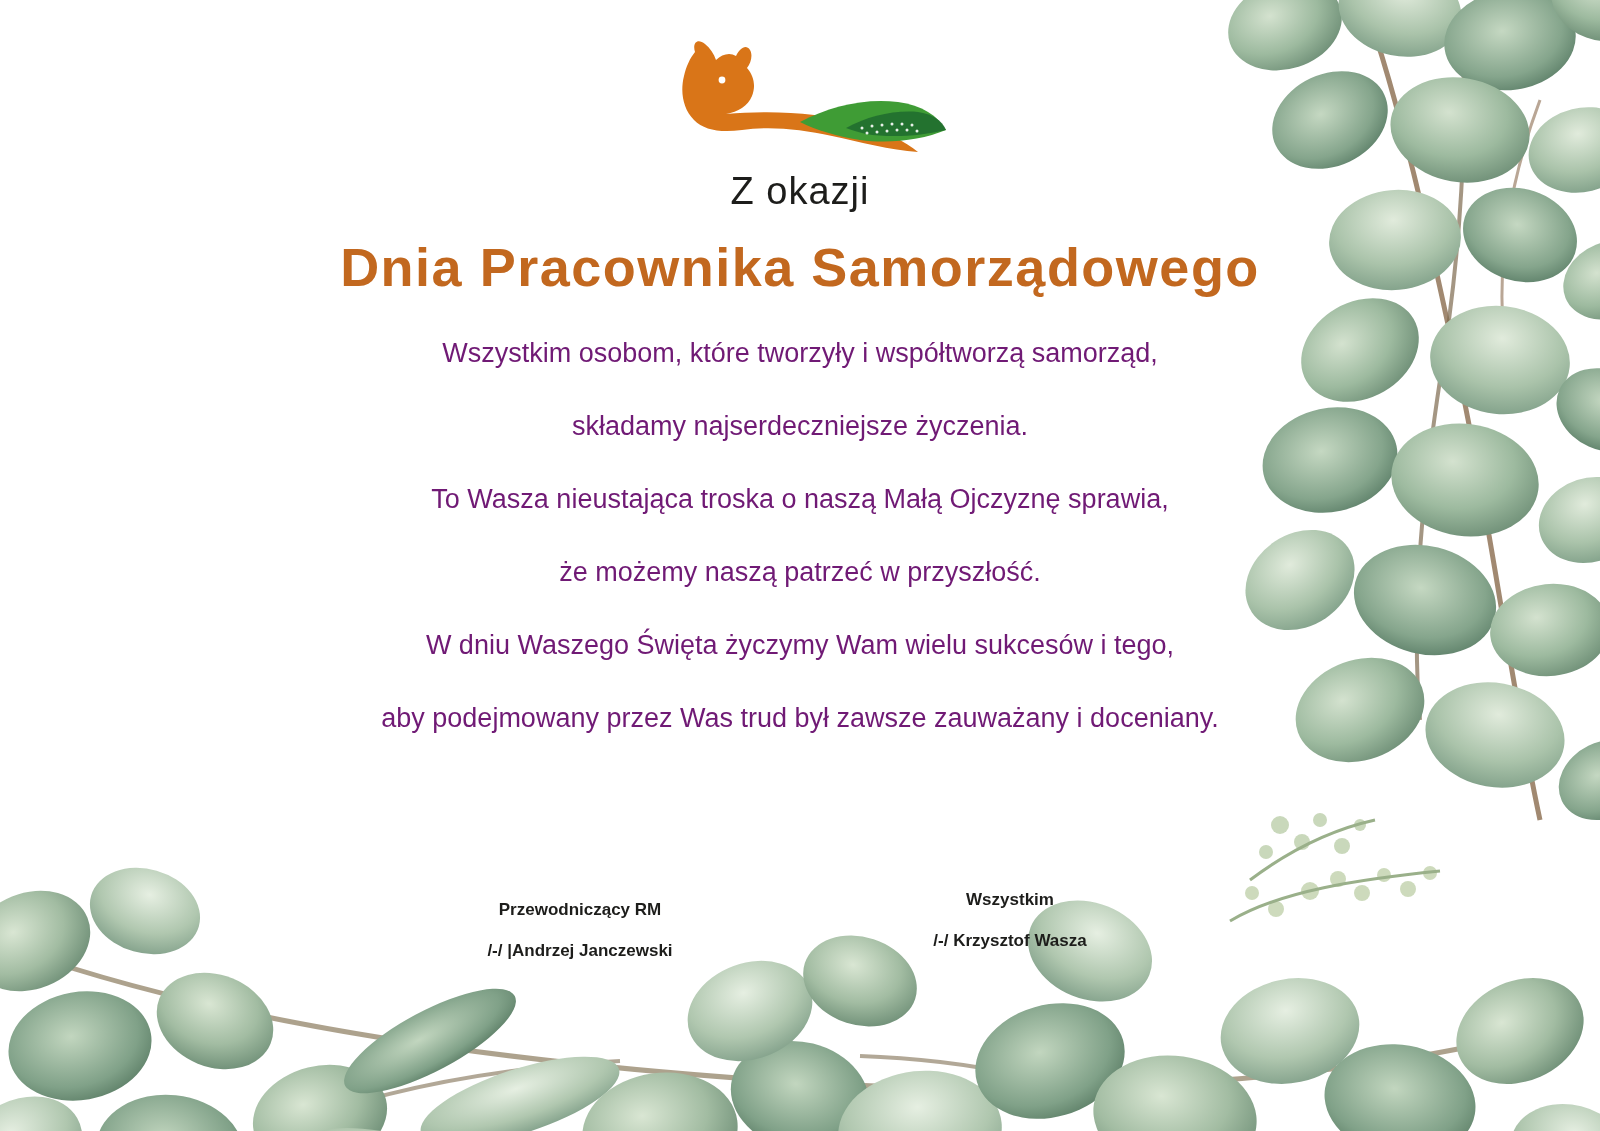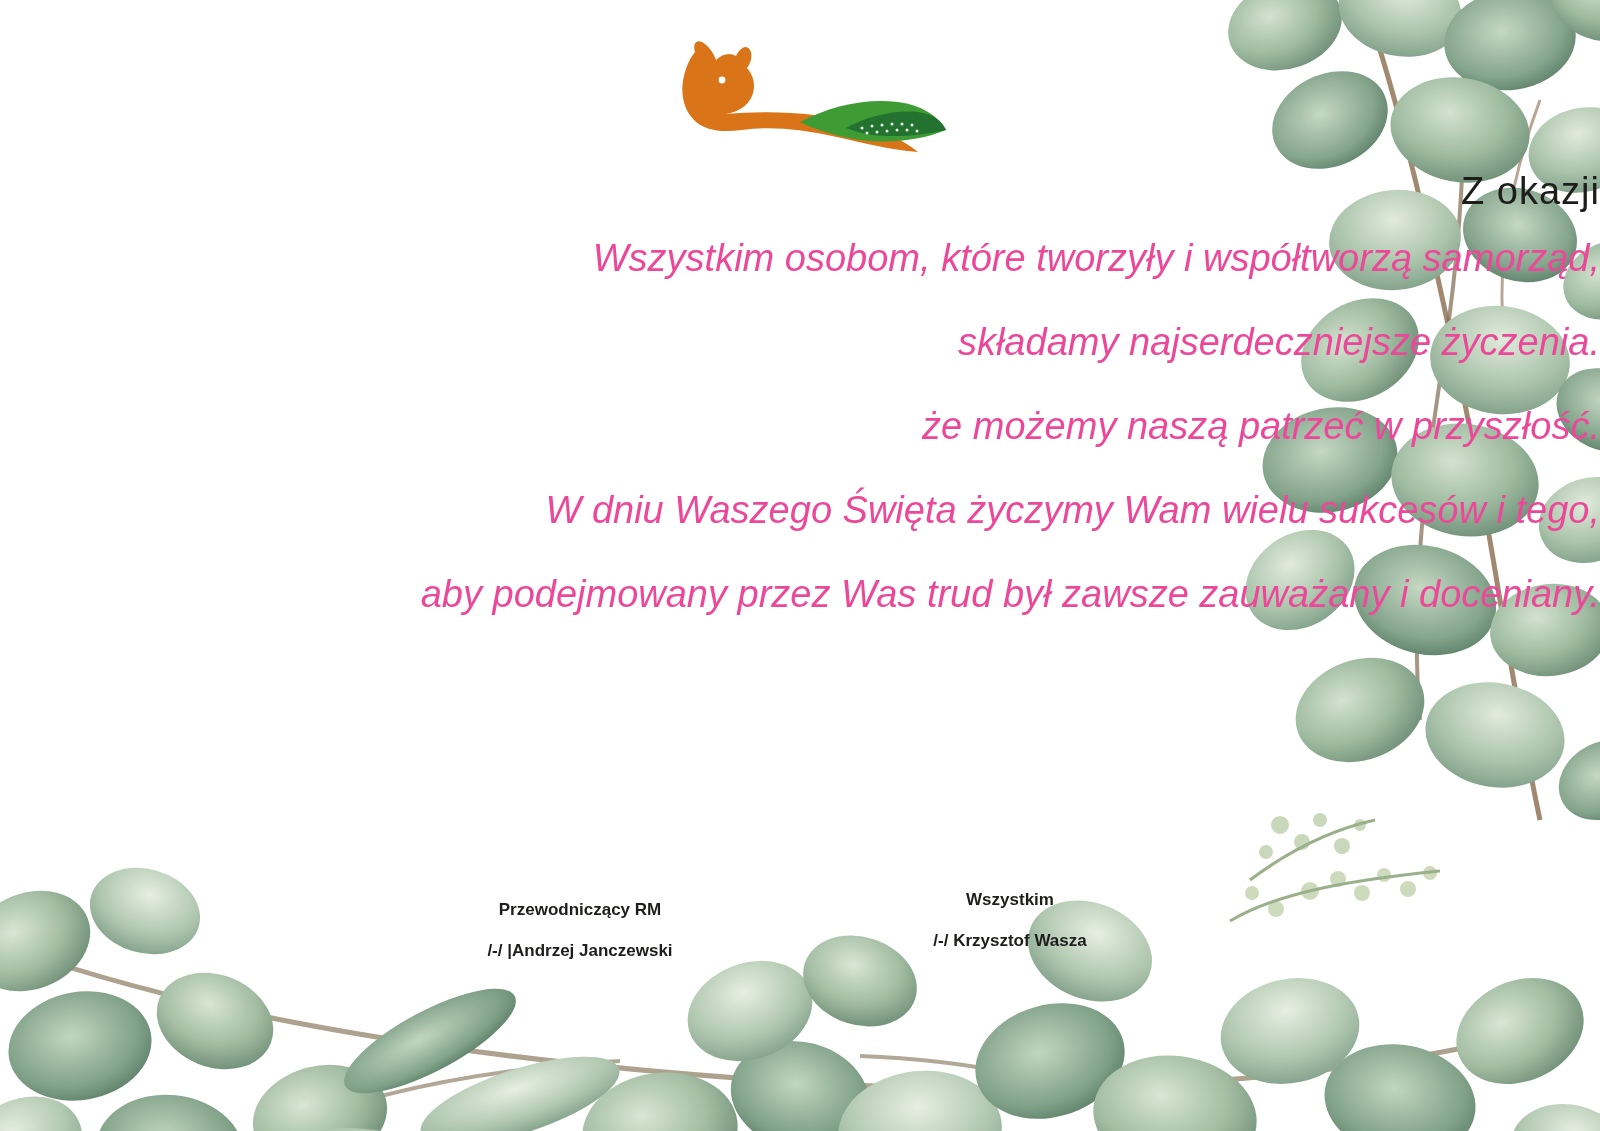--- a/index.html
+++ b/index.html
@@ -57,45 +57,44 @@
     height: 130px;
     position: relative;
   }
 
   
   .content {
     position: absolute;
     top: 170px;
     left: 0;
     width: 100%;
-    text-align: right;
+    text-align: center;
     z-index: 5;
   }
   .occasion {
     font-size: 38px;
     color: #1d1d1b;
     letter-spacing: 1px;
     margin: 0 0 26px 0;
     font-weight: 400;
   }
   .headline {
     font-size: 54px;
     font-weight: 700;
     color: #c2681f;
     letter-spacing: 1.5px;
     margin: 0 0 44px 0;
     line-height: 1.05;
   }
   .body-line {
-    font-size: 38px;
-    color: #ec4899;
+    font-size: 27px;
+    color: #701a75;
     line-height: 1.0;
     margin: 0 0 46px 0;
     font-weight: 400;
-    font-style: italic;
   }
   .body-line:last-child {
     margin-bottom: 18px;
   }
 
   .signatures {
     position: absolute;
     top: 890px;
     left: 0;
     width: 100%;
@@ -142,23 +141,25 @@
             <circle cx="247" cy="94" r="1.5"></circle>
           <circle cx="257" cy="94" r="1.5"></circle>
             <circle cx="267" cy="95" r="1.5"></circle>
         </g>
       </svg>
     </div>
   </div>
 
   <div class="content">
     <p class="occasion">Z okazji</p>
+    <h1 class="headline">Dnia Pracownika Samorządowego</h1>
 
     <p class="body-line">Wszystkim osobom, które tworzyły i współtworzą samorząd,</p>
     <p class="body-line">składamy najserdeczniejsze życzenia.</p>
+    <p class="body-line">To Wasza nieustająca troska o naszą Małą Ojczyznę sprawia,</p>
     <p class="body-line">że możemy naszą patrzeć w przyszłość.</p>
     <p class="body-line">W dniu Waszego Święta życzymy Wam wielu sukcesów i tego,</p>
     <p class="body-line">aby podejmowany przez Was trud był zawsze zauważany i doceniany.</p>
   </div>
 
   <div class="signatures">
     <div class="sig" id="sig-chair">
       <div>Przewodniczący RM</div>
       <div class="sig-name">/-/ |Andrzej Janczewski</div>
     </div>

